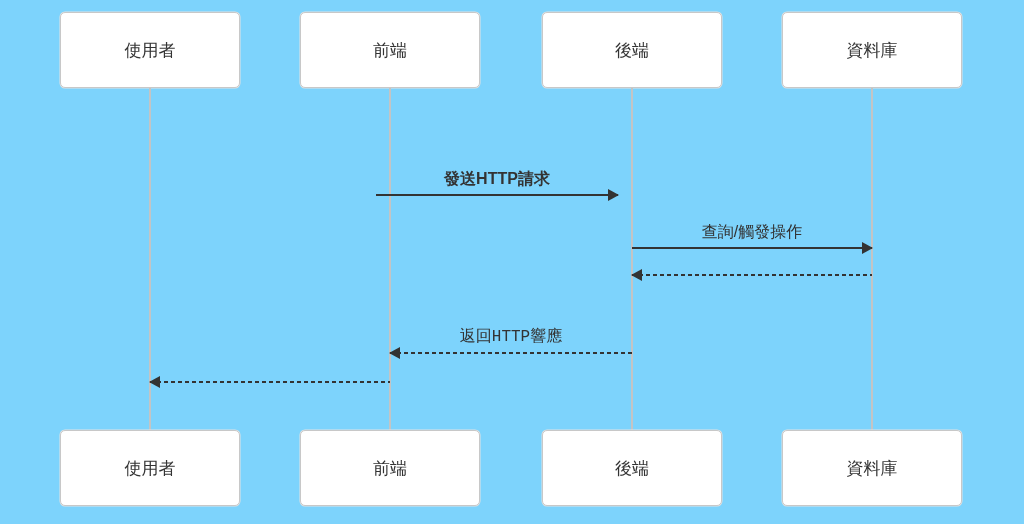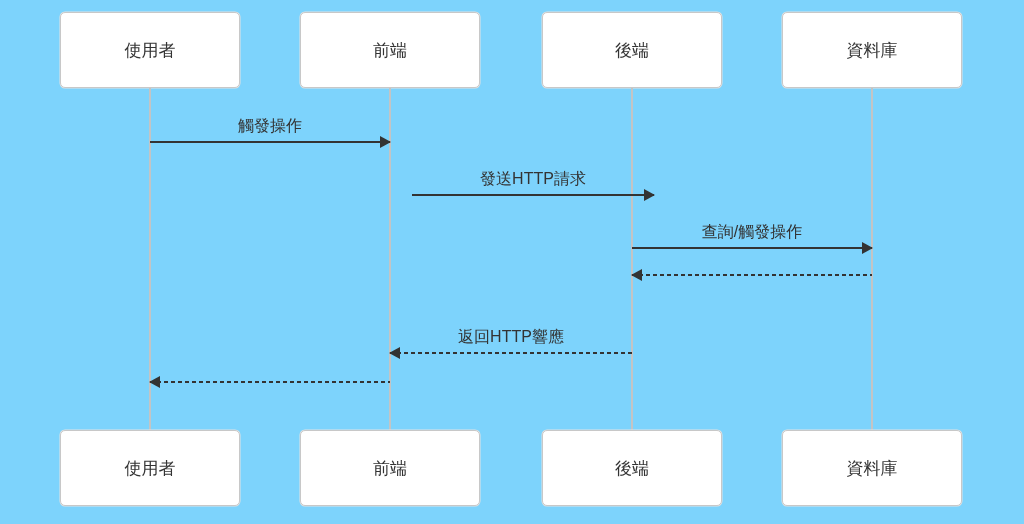--- a/index.html
+++ b/index.html
@@ -57,48 +57,42 @@
   </div>
   <div class="actor-box actor-top" style="left:782px;">
     <span>資料庫</span>
   </div>
 
   <div class="lifeline" style="left:149px;"></div>
   <div class="lifeline" style="left:389px;"></div>
   <div class="lifeline" style="left:631px;"></div>
   <div class="lifeline" style="left:871px;"></div>
 
-  <div class="msg solid dir-right" style="left:150px; top:114px; width:240px;">
-    <span class="msg-label">觸發操作</span>
-    <div class="msg-line">
-      <span class="arrowhead"></span>
-    </div>
-  </div>
 
-  <div class="msg solid dir-right" style="left:412px; top:167px; width:242px;">
+  <div class="msg solid dir-right" style="left:376px; top:167px; width:242px;font-weight:bold;">
     <span class="msg-label">發送HTTP請求</span>
     <div class="msg-line">
       <span class="arrowhead"></span>
     </div>
   </div>
 
   <div class="msg solid dir-right" style="left:632px; top:220px; width:240px;">
     <span class="msg-label">查詢/觸發操作</span>
     <div class="msg-line">
       <span class="arrowhead"></span>
     </div>
   </div>
 
   <div class="msg dashed dir-left" style="left:632px; top:271px; width:240px;">
     <div class="msg-line">
       <span class="arrowhead"></span>
     </div>
   </div>
 
-  <div class="msg dashed dir-left" style="left:390px; top:325px; width:242px;">
+  <div class="msg dashed dir-left" style="left:390px; top:325px; width:242px;font-family:Liberation Mono, monospace;">
     <span class="msg-label">返回HTTP響應</span>
     <div class="msg-line">
       <span class="arrowhead"></span>
     </div>
   </div>
 
   <div class="msg dashed dir-left" style="left:150px; top:378px; width:240px;">
     <div class="msg-line">
       <span class="arrowhead"></span>
     </div>

